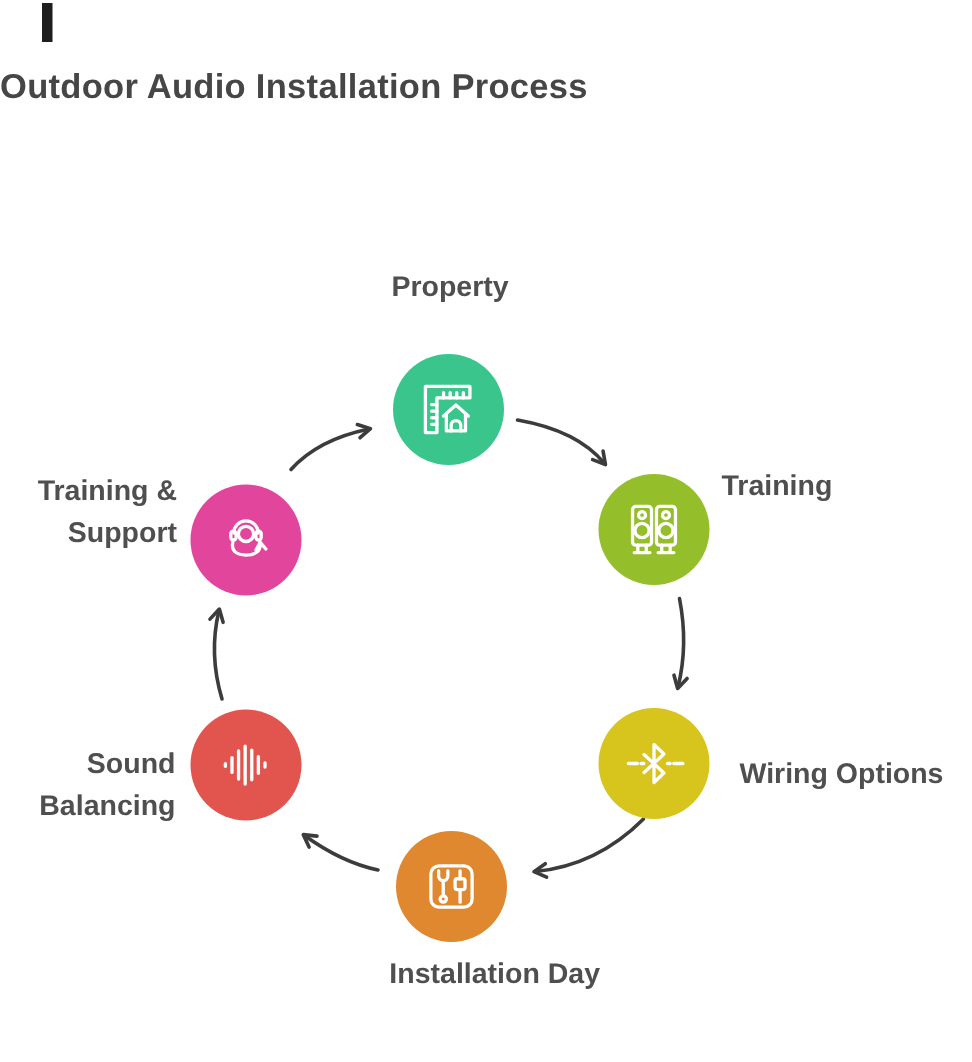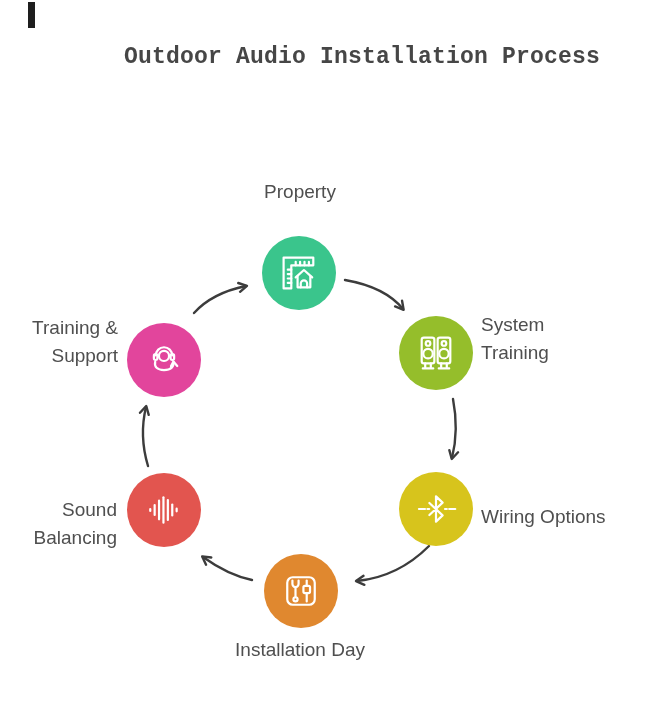--- a/index.html
+++ b/index.html
@@ -1,40 +1,40 @@
 <!DOCTYPE html>
 <html><head>
 <meta charset="utf-8">
 <style>
   html,body{margin:0;padding:0;background:#fff;}
   .canvas{position:relative;width:648px;height:708px;background:#fff;overflow:hidden;
           font-family:"Liberation Sans", sans-serif;}
   .corner-mark{position:absolute;left:28px;top:2px;width:7px;height:26px;background:#1e1e1e;}
-  .title{position:absolute;left:0;top:44px;width:600px;text-align:right;
-         font-size:23px;font-weight:bold;color:#464646;letter-spacing:.2px;font-family:Liberation Mono, monospace;}
+  .title{position:absolute;left:0;top:44px;width:600px;text-align:left;
+         font-size:23px;font-weight:bold;color:#464646;letter-spacing:.2px;}
   .step-circle{position:absolute;width:74px;height:74px;border-radius:50%;
                display:flex;align-items:center;justify-content:center;}
   .step-circle svg{width:44px;height:44px;display:block;}
   .step-label{position:absolute;font-size:19px;line-height:28px;color:#4f4f4f;}
-  .step-label span{display:block;}
+  .step-label span{display:block;font-weight:bold;}
   .lbl-center{text-align:center;}
   .lbl-left{text-align:left;}
   .lbl-right{text-align:right;}
   
   .pos-1{left:262px;top:236px;}  
   .pos-2{left:399px;top:316px;}  
   .pos-3{left:399px;top:472px;}  
   .pos-4{left:264px;top:554px;}  
   .pos-5{left:127px;top:473px;}  
   .pos-6{left:127px;top:323px;}  
   
   .lpos-1{left:200px;top:178px;width:200px;}
   .lpos-2{left:481px;top:311px;width:150px;}
-  .lpos-3{left:481px;top:503px;width:160px;}
-  .lpos-4{left:200px;top:636px;width:200px;}
+  .lpos-3{left:481px;top:503px;width:160px;text-align:center;}
+  .lpos-4{left:200px;top:636px;width:200px;text-align:right;}
   .lpos-5{right:531px;top:496px;width:140px;left:auto;}
   .lpos-6{right:530px;top:314px;width:150px;left:auto;}
   .arrow-layer{position:absolute;left:0;top:0;pointer-events:none;}
 </style>
 </head>
 <body>
 
 <div class="canvas">
 
   <div class="corner-mark"></div>
@@ -77,21 +77,20 @@
       <rect x="21.5" y="6" width="11.5" height="23.5" rx="2"></rect>
       <circle cx="12.75" cy="11.3" r="2.1"></circle>
       <circle cx="27.25" cy="11.3" r="2.1"></circle>
       <circle cx="12.75" cy="20.6" r="4.3"></circle>
       <circle cx="27.25" cy="20.6" r="4.3"></circle>
       <path d="M10.2,29.5 V33 M15.3,29.5 V33 M24.7,29.5 V33 M29.8,29.5 V33"></path>
       <path d="M8,34 H17.5 M22.5,34 H32"></path>
     </svg>
   </div>
   <div class="step-label lbl-left lpos-2">
-    <span>System</span>
     <span>Training</span>
   </div>
 
   <div class="step-circle pos-3" style="background-color: rgb(215, 196, 28);">
     <svg viewBox="0 0 40 40" fill="none" stroke="#ffffff" stroke-width="2" stroke-linecap="round" stroke-linejoin="round">
       <path d="M14,14.5 L26,25.8 L20,31.5 L20,8.5 L26,14.2 L14,25.5"></path>
       <path d="M4.5,20 H10"></path>
       <path d="M12.2,20 H13.8"></path>
       <path d="M28.2,20 H29.8"></path>
       <path d="M32,20 H37.5"></path>

